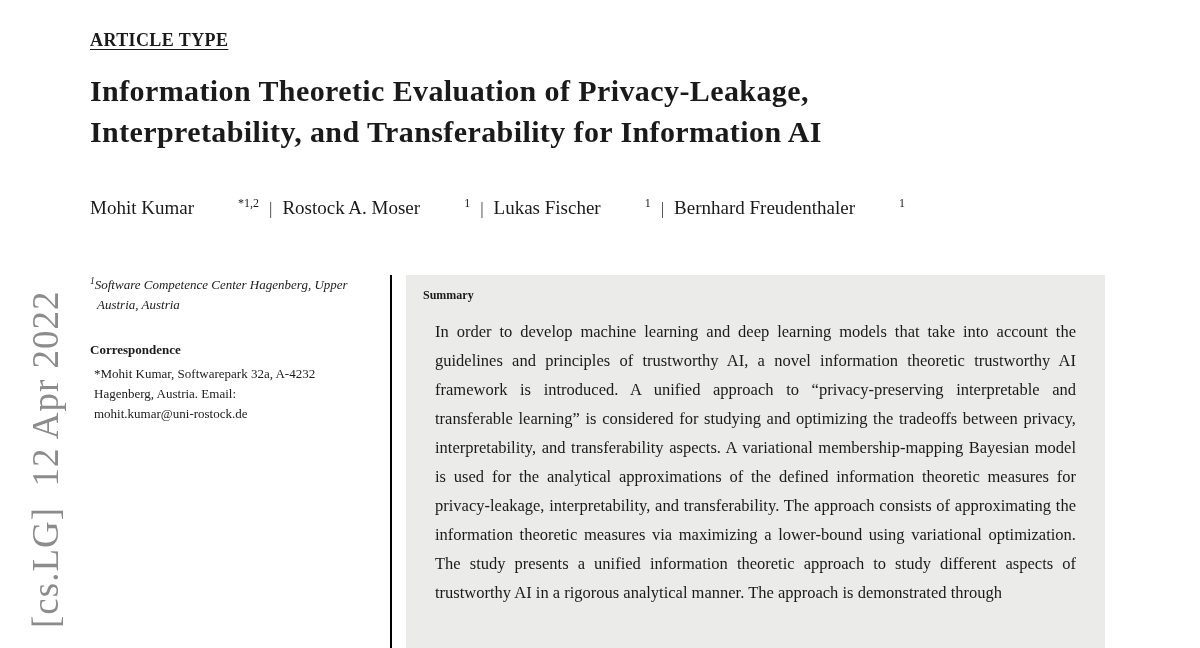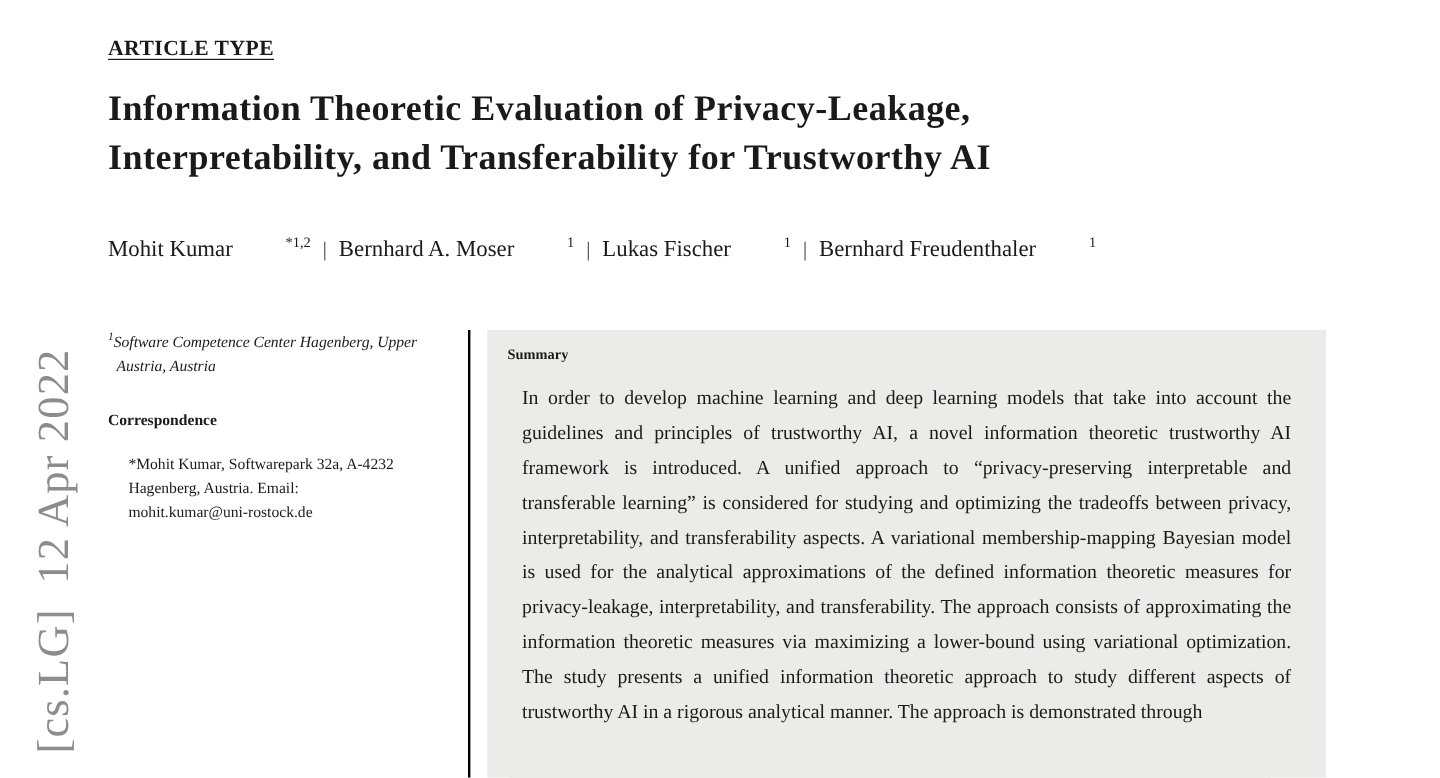--- a/index.html
+++ b/index.html
@@ -80,21 +80,21 @@
   }
   .affiliation {
     padding-left: 7px;
     text-indent: -7px;
     margin: 0;
     font-style: italic;
   }
   .affiliation sup { font-size: 9.5px; line-height: 0; }
   .correspondence { margin-top: 25px; }
   .corr-heading { font-weight: bold; margin: 0 0 1px 0; }
-  .corr-text { margin: 17px; }
+  .corr-text { margin: 4px; }
   .corr-email { display: inline-block; }
 
   .divider {
     width: 2px;
     margin-left: 28px;
     background: #000000;
     height: 400px;
   }
 
   .summary-box {
@@ -119,25 +119,25 @@
 <body>
 
 <div class="page">
 
   <div class="watermark">5  [cs.LG]  12 Apr 2022</div>
 
   <div class="article-type">ARTICLE TYPE</div>
 
   <div class="title">
     <div>Information Theoretic Evaluation of Privacy-Leakage,</div>
-    <div>Interpretability, and Transferability for Trustworthy AI</div>
+    <div>Interpretability, and Transferability for Information AI</div>
   </div>
 
   <div class="authors">
-    <span><span>Mohit Kumar</span><sup>*1,2</sup></span><span class="author-sep">|</span><span><span>Bernhard A. Moser</span><sup>1</sup></span><span class="author-sep">|</span><span><span>Lukas Fischer</span><sup>1</sup></span><span class="author-sep">|</span><span><span>Bernhard Freudenthaler</span><sup>1</sup></span>
+    <span><span>Mohit Kumar</span><sup>*1,2</sup></span><span class="author-sep">|</span><span><span>Rostock A. Moser</span><sup>1</sup></span><span class="author-sep">|</span><span><span>Lukas Fischer</span><sup>1</sup></span><span class="author-sep">|</span><span><span>Bernhard Freudenthaler</span><sup>1</sup></span>
   </div>
 
   <div class="columns">
 
     <div class="left-col">
       <p class="affiliation"><sup>1</sup><span>Software Competence Center Hagenberg, Upper Austria, Austria</span></p>
 
       <div class="correspondence">
         <p class="corr-heading">Correspondence</p>
         <p class="corr-text"><span>*Mohit Kumar, Softwarepark 32a, A-4232 Hagenberg, Austria. Email: </span><span class="corr-email">mohit.kumar@uni-rostock.de</span></p>

